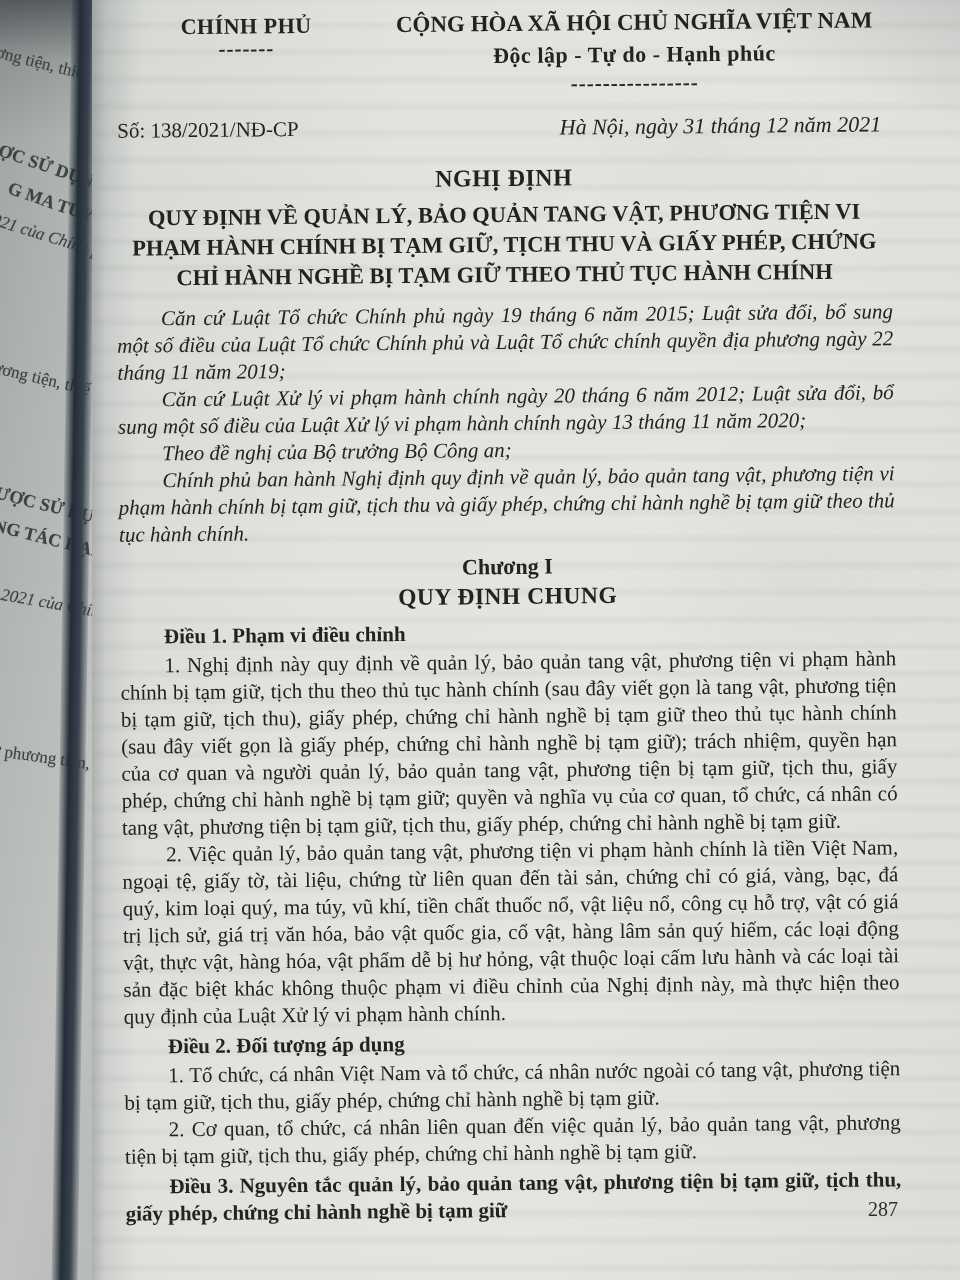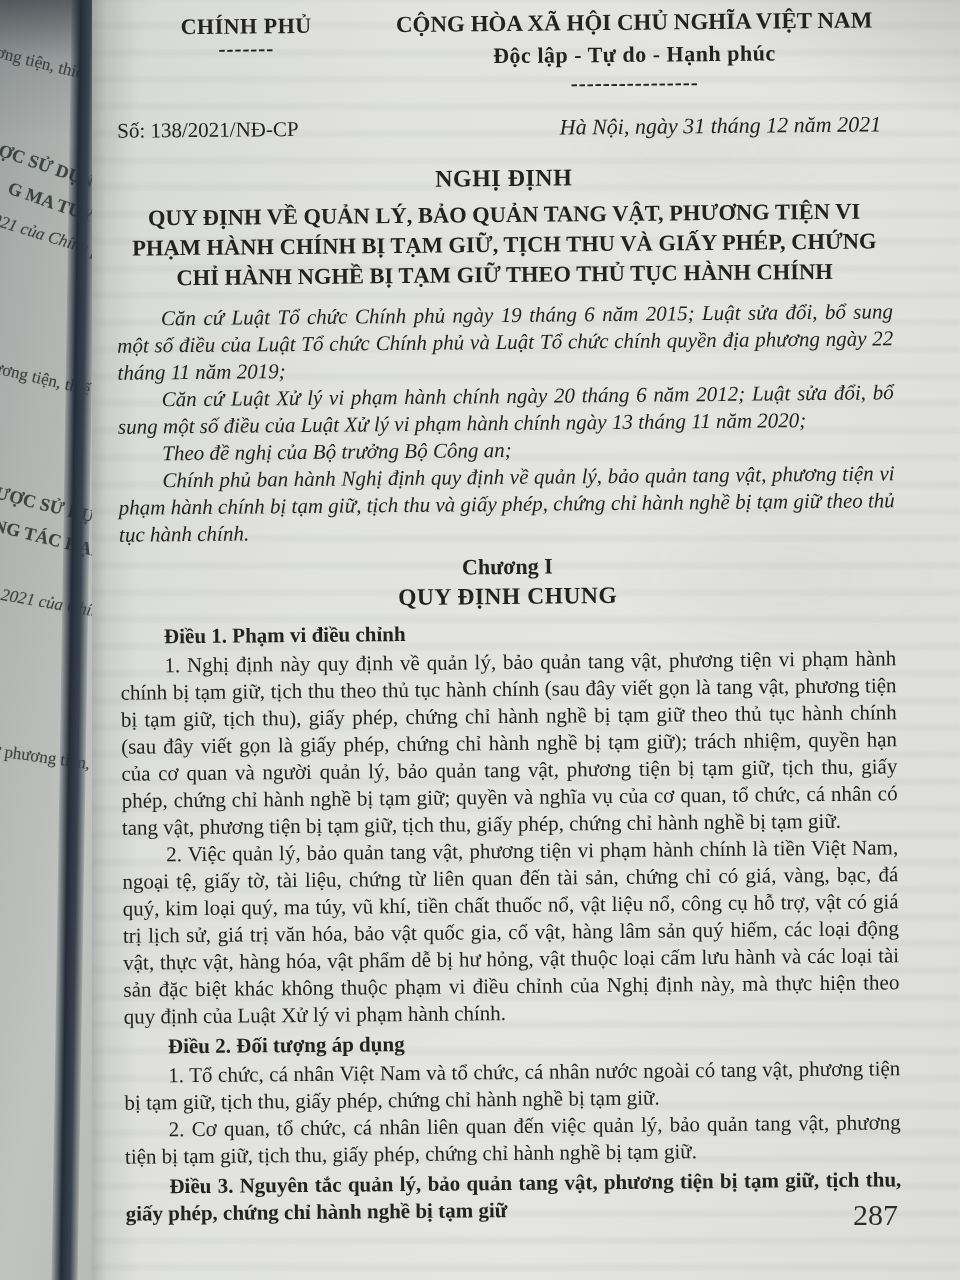--- a/index.html
+++ b/index.html
@@ -98,21 +98,21 @@
 
   .body-text{margin-top:10px;}
   .art-heading{
     font-weight:bold;text-align:justify;text-indent:44px;margin:3px 0 2px 0;
   }
   .body-text p.art-p{
     margin:0;text-align:justify;text-indent:44px;
   }
 
   .page-number{
-    position:absolute;right:62px;top:1198px;font-size:30px;color:#2c2c29;z-index:4;
+    position:absolute;right:62px;top:1198px;font-size:20px;color:#2c2c29;z-index:4;
   }
 </style>
 </head>
 <body>
 
 <div id="canvas">
 
   <div class="left-page">
     <span class="edge-frag f0">ương tiện, thiế</span>
     <span class="edge-frag f1">ỢC SỬ DỤNG</span>

